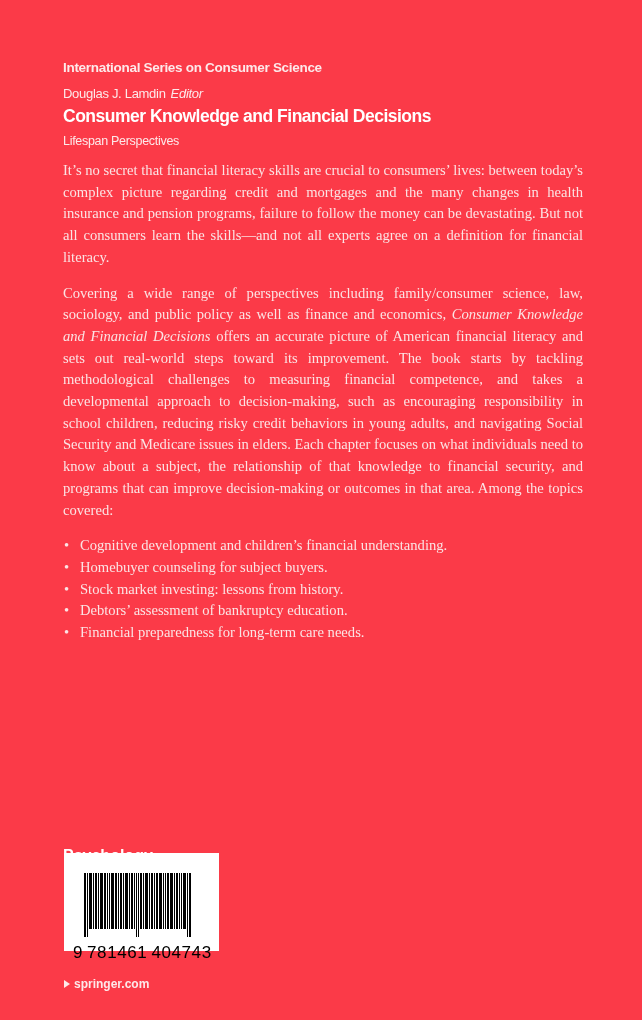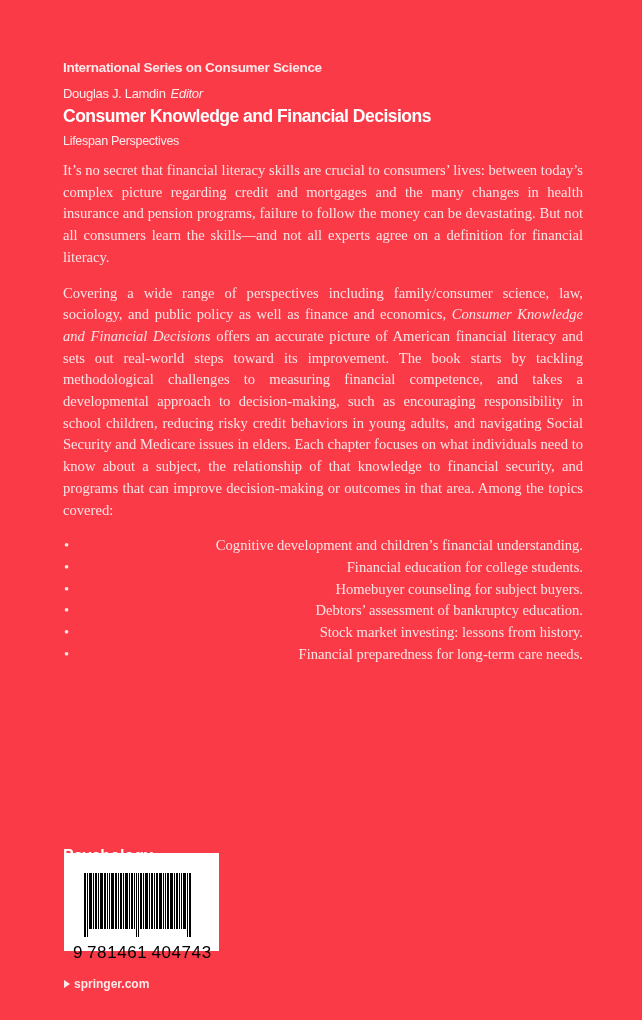--- a/index.html
+++ b/index.html
@@ -33,21 +33,21 @@
     }
 
     .body-text {
       position: absolute; left: 63px; top: 160px; width: 520px;
       font-size: 14.6px; line-height: 21.7px; color: #fbe3e4;
       text-align: justify;
     }
     .body-text p { margin: 0 0 14px 0; }
     .body-text em { font-style: italic; }
     .topics { list-style: none; margin: 0 0 14px 0; padding: 0; }
-    .topics li { position: relative; padding-left: 17px; text-align: right; }
+    .topics li { position: relative; padding-left: 17px; text-align: left; }
     .topics li::before {
       content: "•"; position: absolute; left: 1px; top: 0;
     }
 
     .category {
       position: absolute; left: 63px; top: 825px;
       font-size: 16px; font-weight: bold; color: #ffffff;
     }
 
     .barcode-box {
@@ -93,24 +93,23 @@
     <span>Douglas J. Lamdin</span><span class="role">Editor</span>
   </div>
   <div class="title sans">Consumer Knowledge and Financial Decisions</div>
   <div class="subtitle sans">Lifespan Perspectives</div>
 
   <div class="body-text serif">
     <p>It’s no secret that financial literacy skills are crucial to consumers’ lives: between today’s complex picture regarding credit and mortgages and the many changes in health insurance and pension programs, failure to follow the money can be devastating. But not all consumers learn the skills—and not all experts agree on a definition for financial literacy.</p>
     <p><span>Covering a wide range of perspectives including family/consumer science, law, sociology, and public policy as well as finance and economics, </span><em>Consumer Knowledge and Financial Decisions</em><span> offers an accurate picture of American financial literacy and sets out real-world steps toward its improvement. The book starts by tackling methodological challenges to measuring financial competence, and takes a developmental approach to decision-making, such as encouraging responsibility in school children, reducing risky credit behaviors in young adults, and navigating Social Security and Medicare issues in elders. Each chapter focuses on what individuals need to know about a subject, the relationship of that knowledge to financial security, and programs that can improve decision-making or outcomes in that area. Among the topics covered:</span></p>
     <ul class="topics">
       <li>Cognitive development and children’s financial understanding.</li>
-      <li>Financial education for college students.</li>
       <li>Homebuyer counseling for subject buyers.</li>
+      <li>Stock market investing: lessons from history.</li>
       <li>Debtors’ assessment of bankruptcy education.</li>
-      <li>Stock market investing: lessons from history.</li>
       <li>Financial preparedness for long-term care needs.</li>
     </ul>
   </div>
 
   <div class="category sans">Psychology</div>
 
   <div class="barcode-box">
     <div class="bars">
       <span class="long" style="width:2px"></span>
         <span class="long" style="width:1px"></span>

